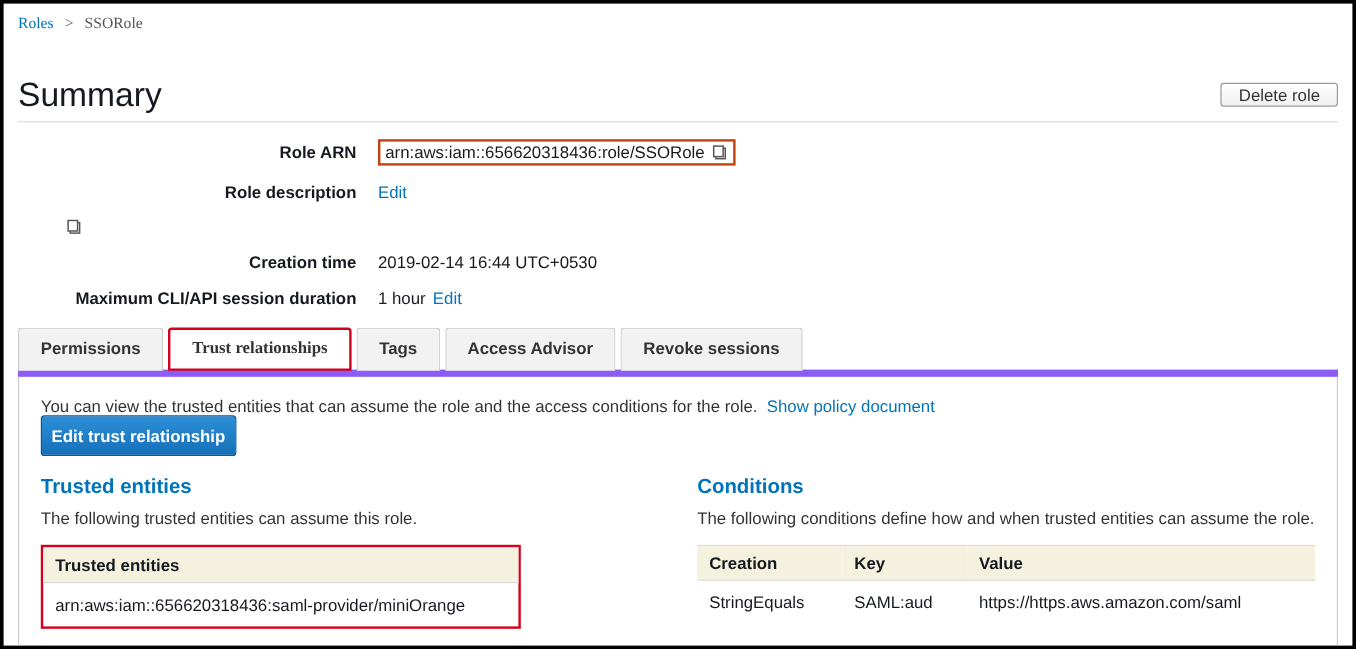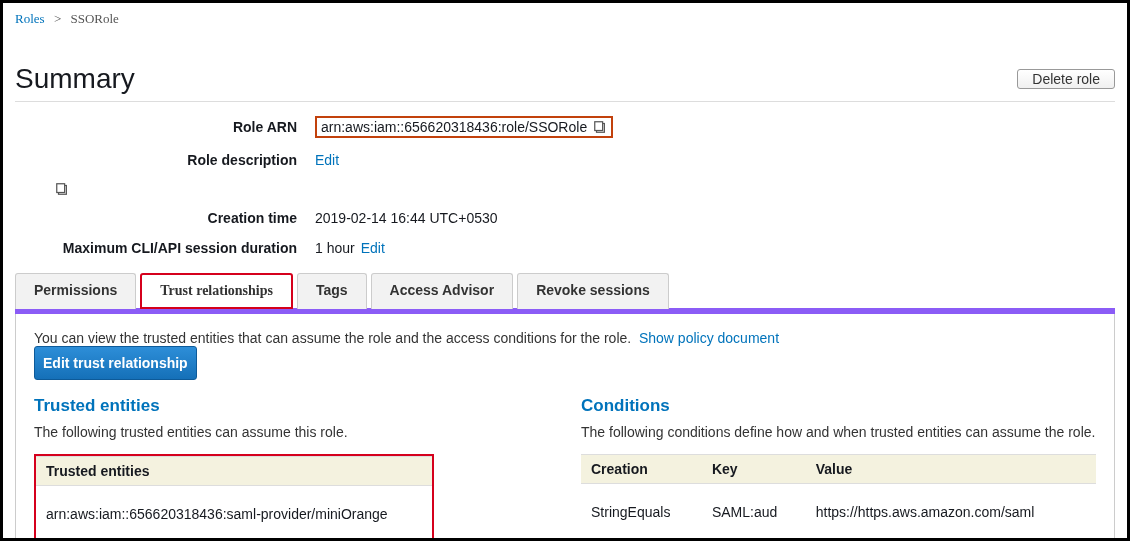--- a/index.html
+++ b/index.html
@@ -75,21 +75,21 @@
   .panel p.sub { font-size:14px; color:#333; margin-bottom:14px; }
   table.mini { width:100%; border-collapse:collapse; font-size:14px; }
   table.mini th {
     text-align:left;
     background:#f4f2df;
     border-top:1px solid #ddd;
     border-bottom:1px solid #ddd;
     padding:6px 10px;
     font-weight:700;
   }
-  table.mini td { padding:20px 10px; }
+  table.mini td { padding:10px 10px; }
   .trusted-box { border:2px solid #d5001c; width: 400px;}
   .trusted-box table.mini th,.trusted-box table.mini td { }
 </style>
 </head>
 <body>
 
 <div class="breadcrumb">
   <a>Roles</a>
   <span class="sep">&gt;</span>
   <span>SSORole</span>

